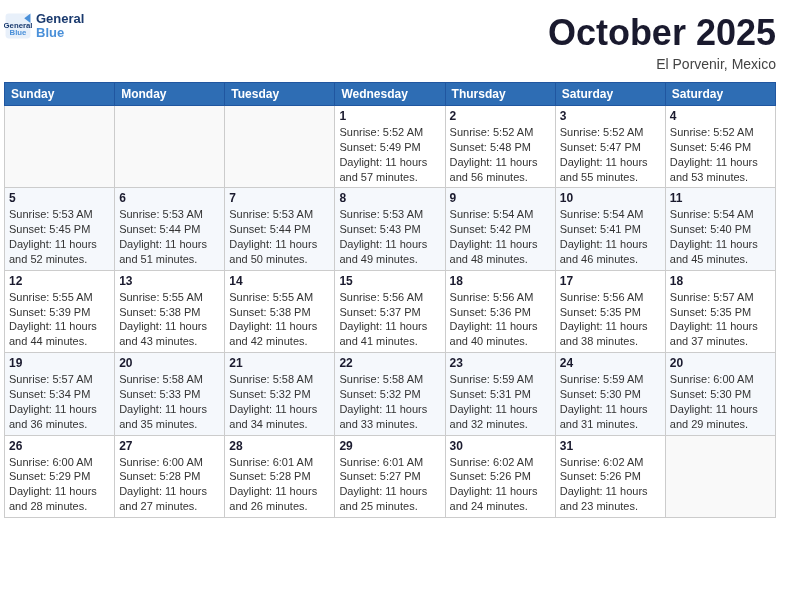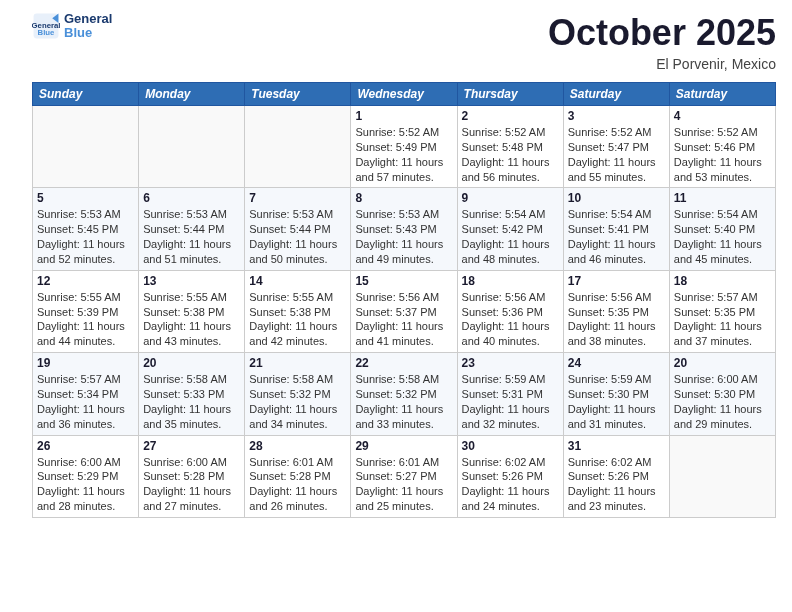--- a/index.html
+++ b/index.html
@@ -6,21 +6,21 @@
     body {
       width: 792px;
       height: 612px;
       font-family: Arial, sans-serif;
       background: #fff;
       overflow: hidden;
     }
     .page {
       width: 792px;
       height: 612px;
-      padding: 12px 16px 8px 32px;
+      padding: 12px 16px 8px 4px;
     }
     .header {
       display: flex;
       justify-content: space-between;
       align-items: flex-start;
       margin-bottom: 10px;
     }
     .logo {
       display: flex;
       align-items: center;
@@ -49,21 +49,20 @@
       border: 1px solid #ccc;
     }
     .calendar-table th {
       background: #2e6db4;
       color: #fff;
       font-size: 12px;
       font-weight: bold;
       text-align: left;
       padding: 4px 6px;
       border: 1px solid #2056a0;
-      font-style: italic;
     }
     .calendar-table td {
       border: 1px solid #ccc;
       vertical-align: top;
       padding: 3px 4px;
       width: calc(100%/7);
       height: 82px;
       background: #fff;
     }
     .calendar-table tr:nth-child(even) td {

